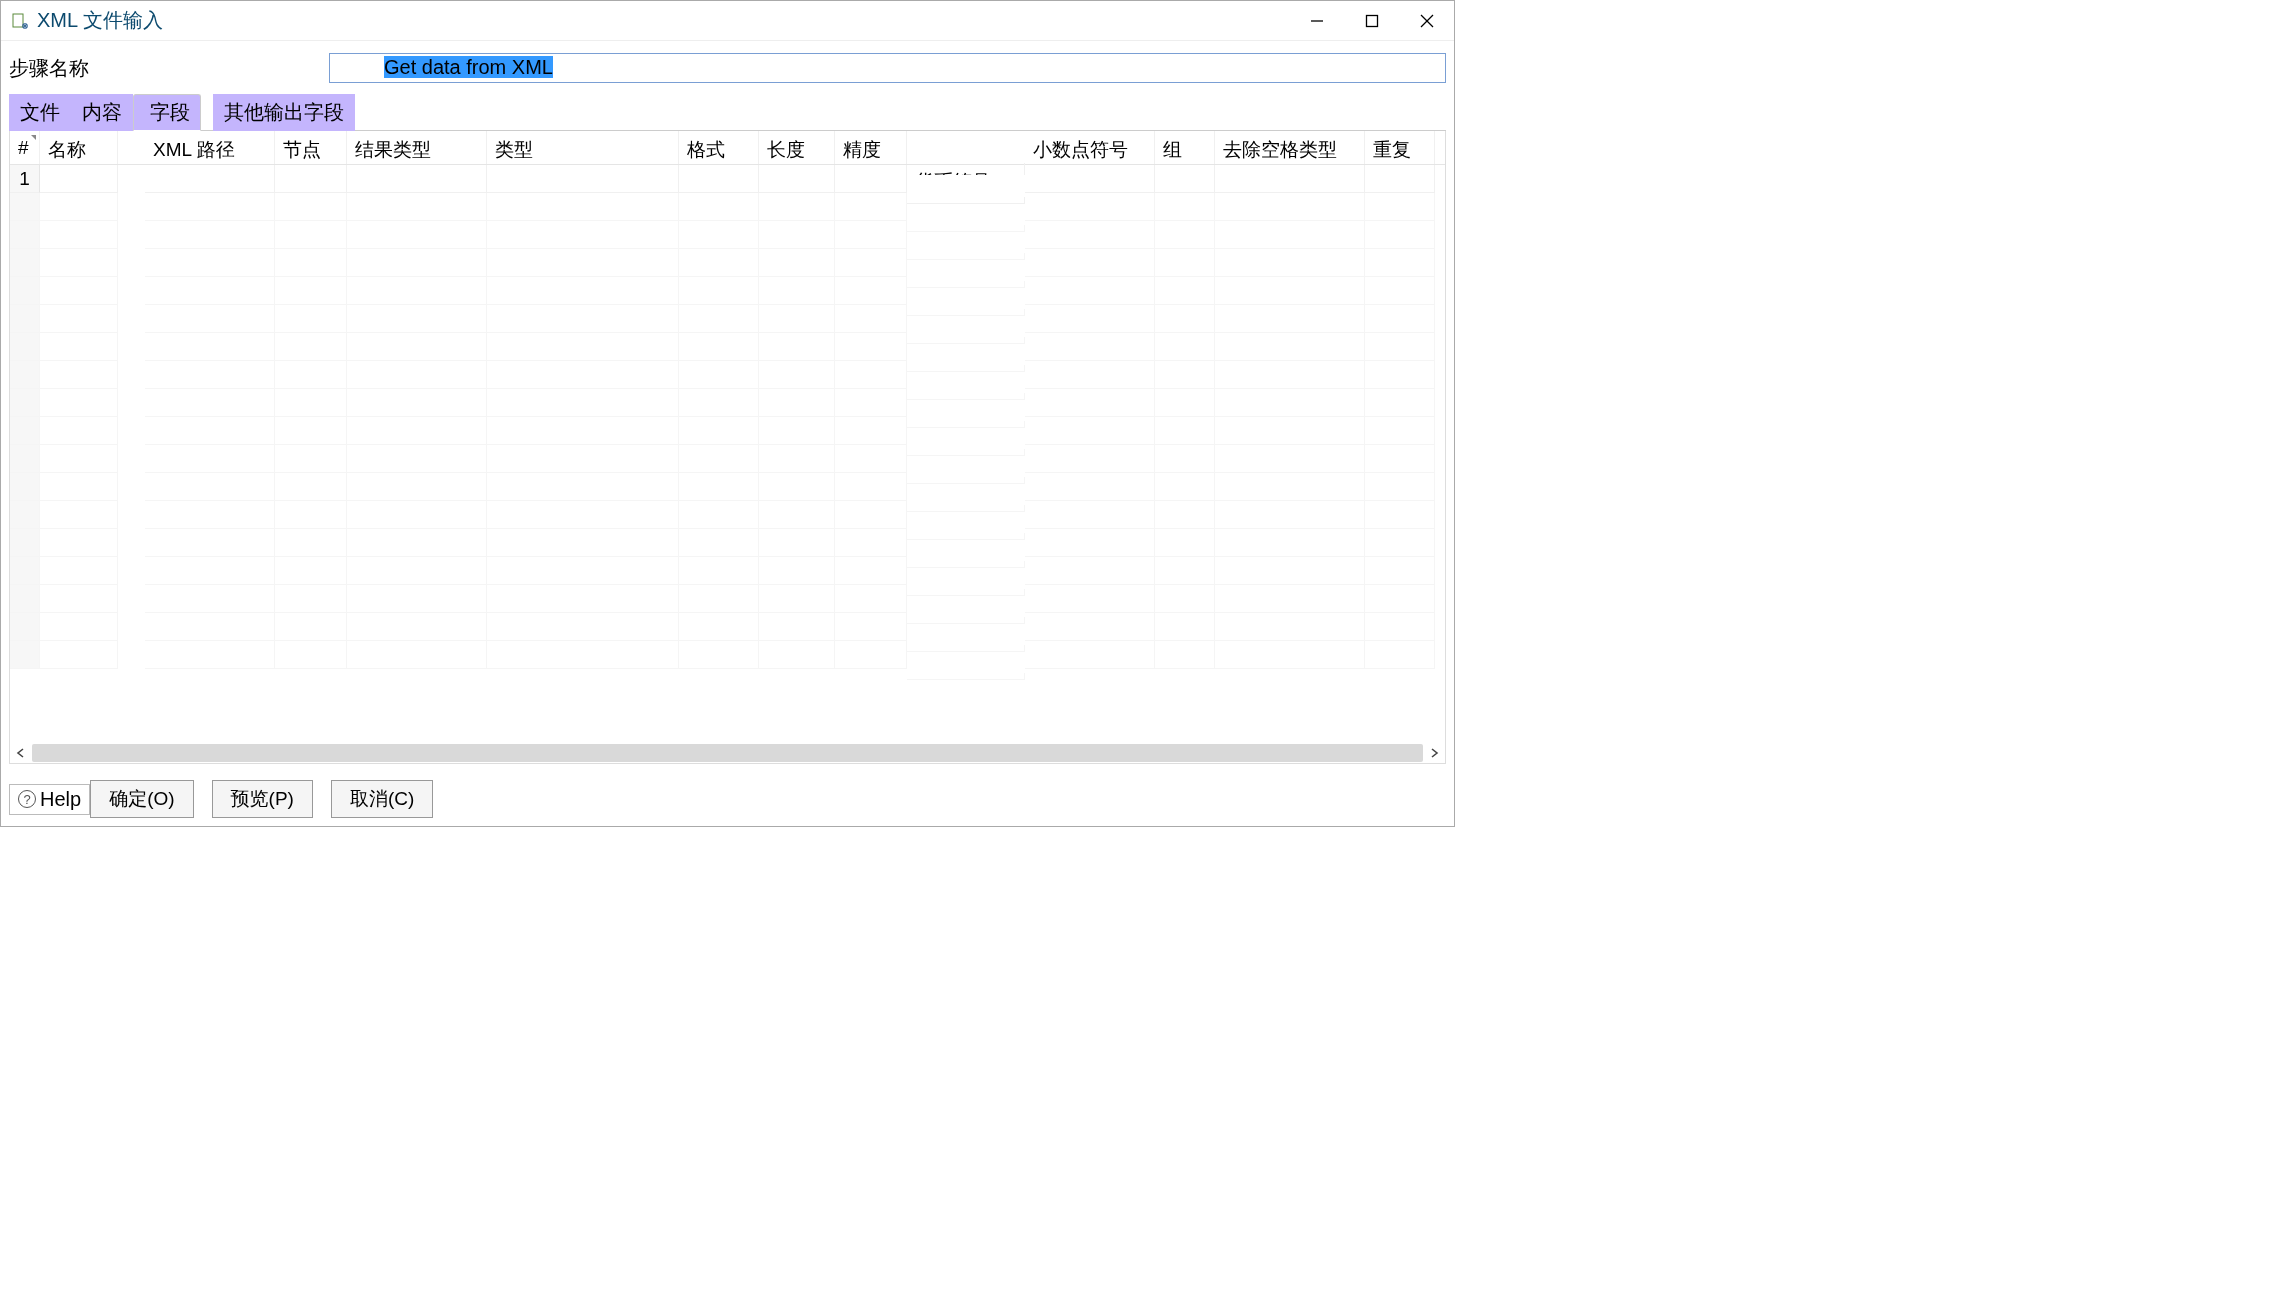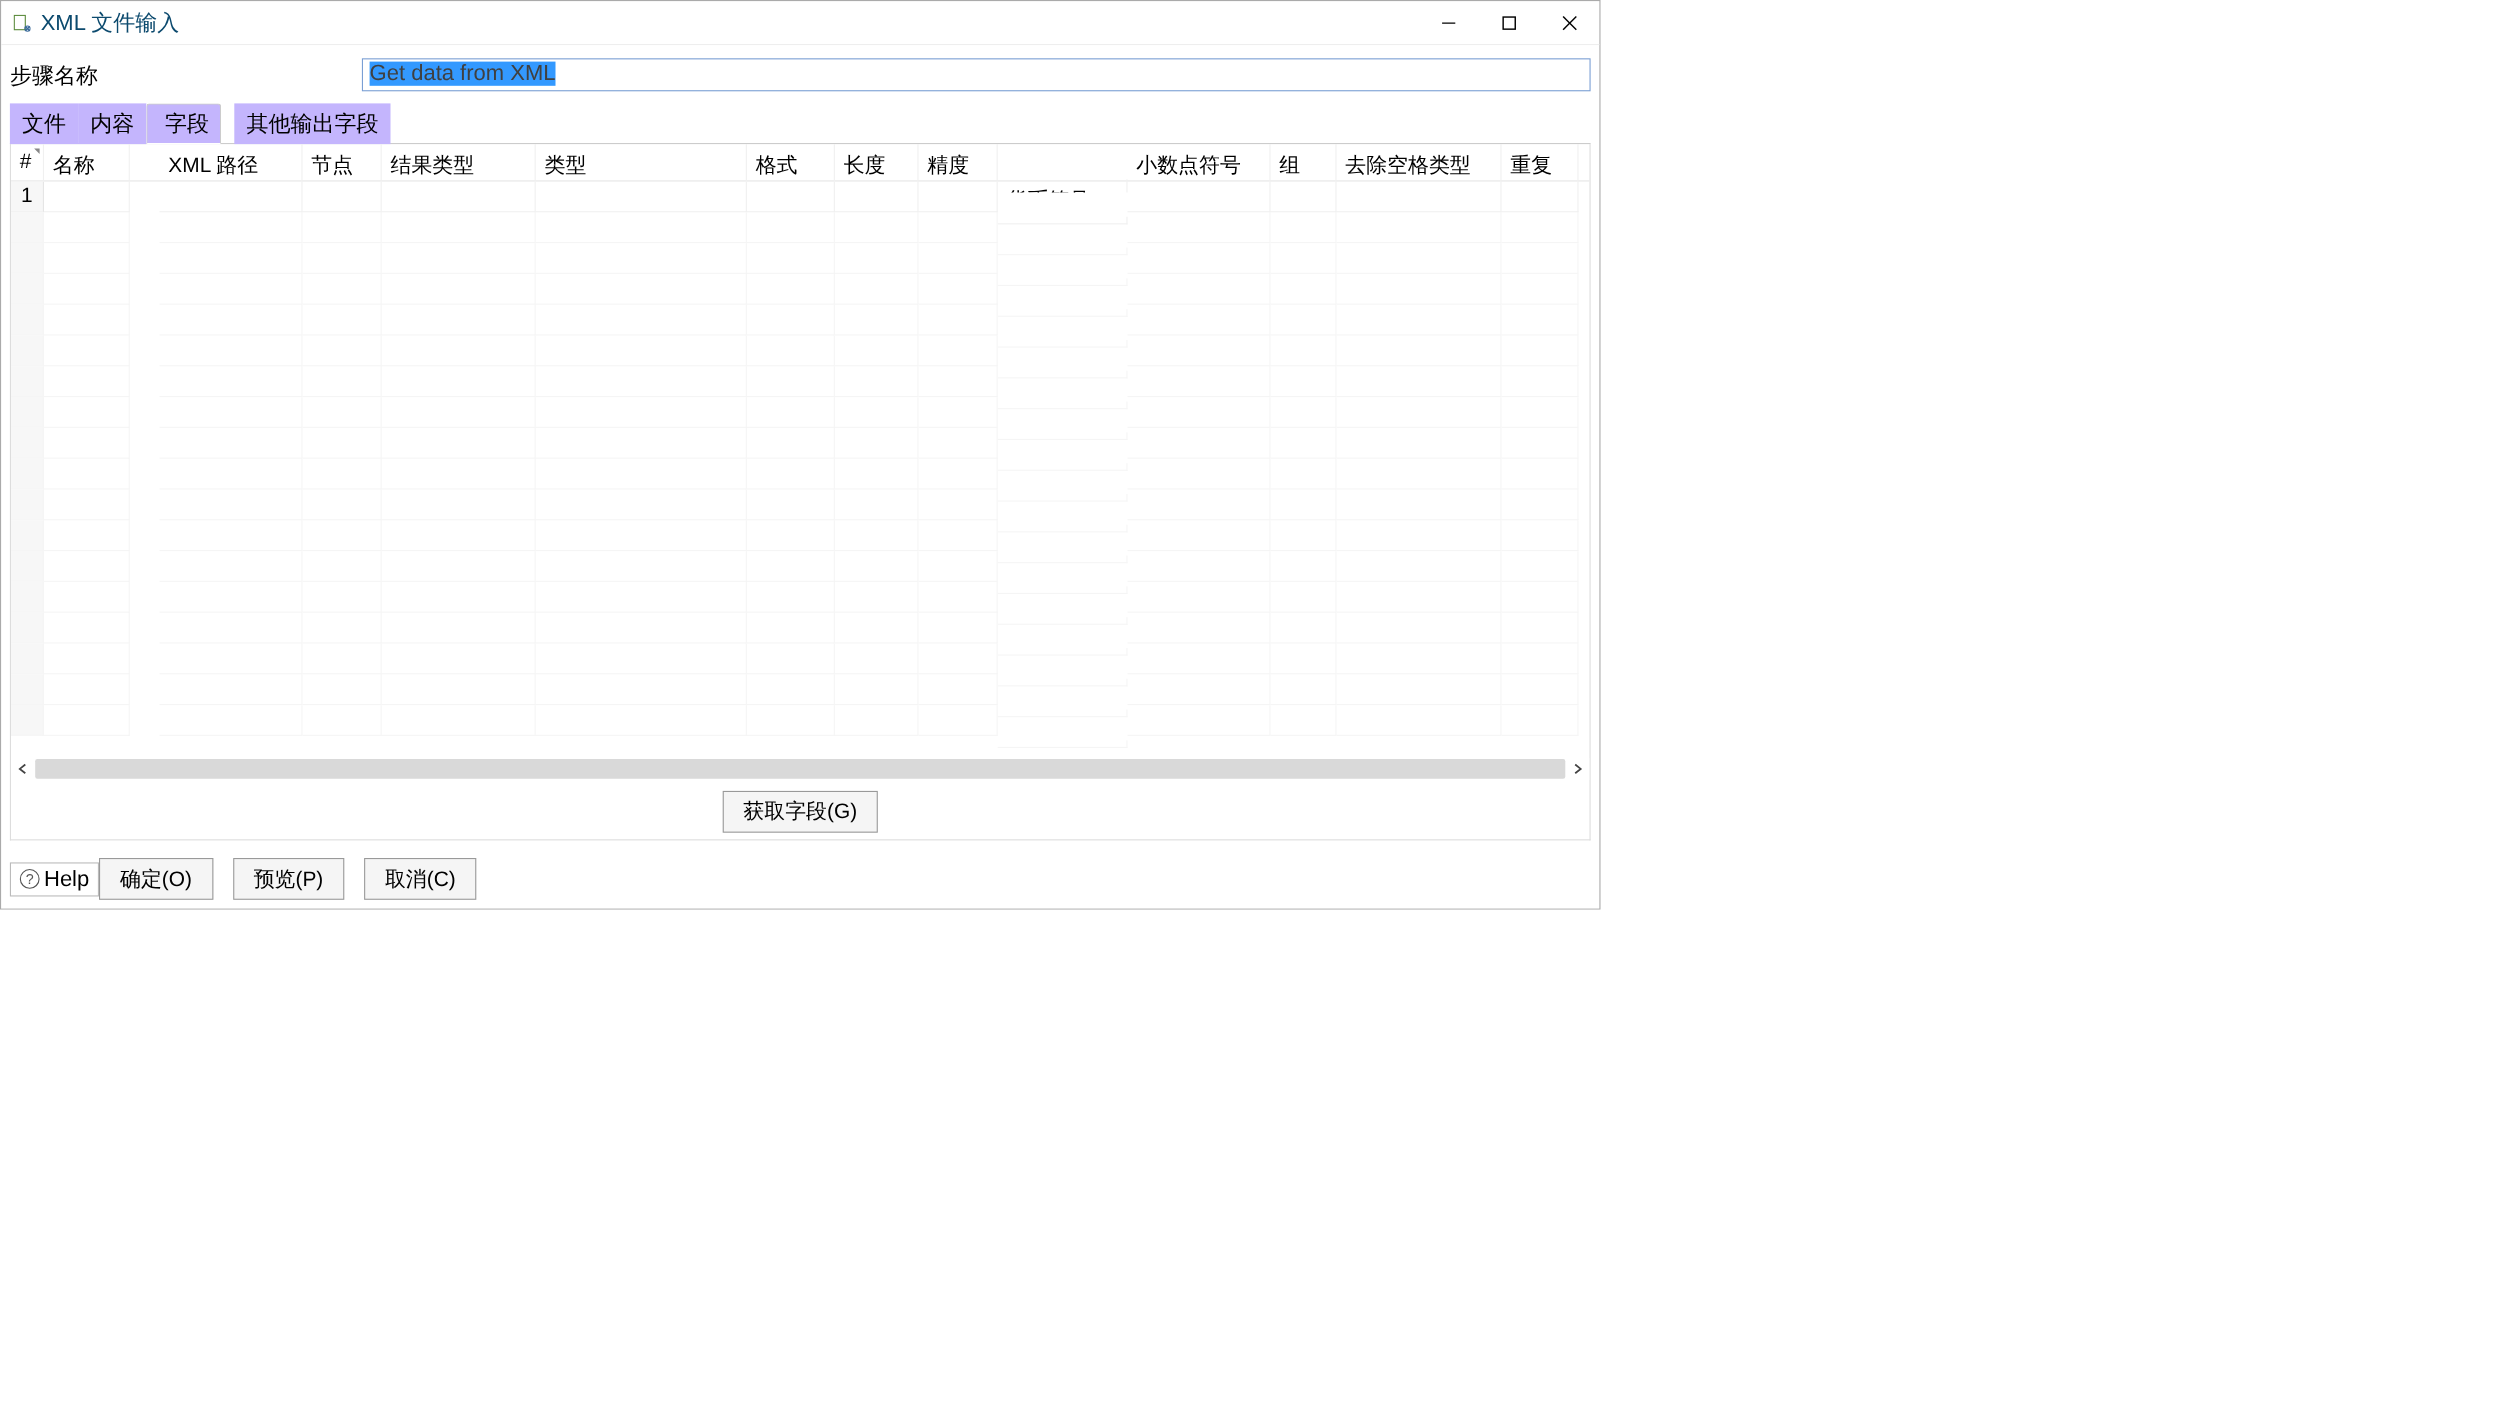--- a/index.html
+++ b/index.html
@@ -74,21 +74,22 @@
     .step-name-input {
       flex: 1;
       border: 1px solid #7a9fd4;
       padding: 2px 6px;
       font-size: 20px;
       font-family: inherit;
       height: 30px;
     }
     .selection-highlight {
       background: #3399ff;
-      color: #404040;
+      color: #000000;
+      margin-left: 48px;
     }
     
     .tabs {
       display: flex;
       border-bottom: 1px solid #ccc;
       margin-bottom: 0;
     }
     .tab {
       padding: 4px 10px;
       font-size: 20px;
@@ -632,23 +633,20 @@
               </svg>
           </div>
           <div class="hscroll-track"></div>
           <div class="hscroll-btn">
             <svg width="10" height="10">
                 <path d="M3 1 L8 5 L3 9" fill="none" stroke="#444" stroke-width="1.6"></path>
               </svg>
           </div>
         </div>
       </div>
-      <div class="get-fields-row">
-        <button class="btn">获取字段(G)</button>
-      </div>
     </div>
 
   </div>
 
   <div class="bottom-bar">
     <div class="help-link">
       <span class="help-icon">?</span>
       <span>Help</span>
     </div>
     <div class="bottom-center">

